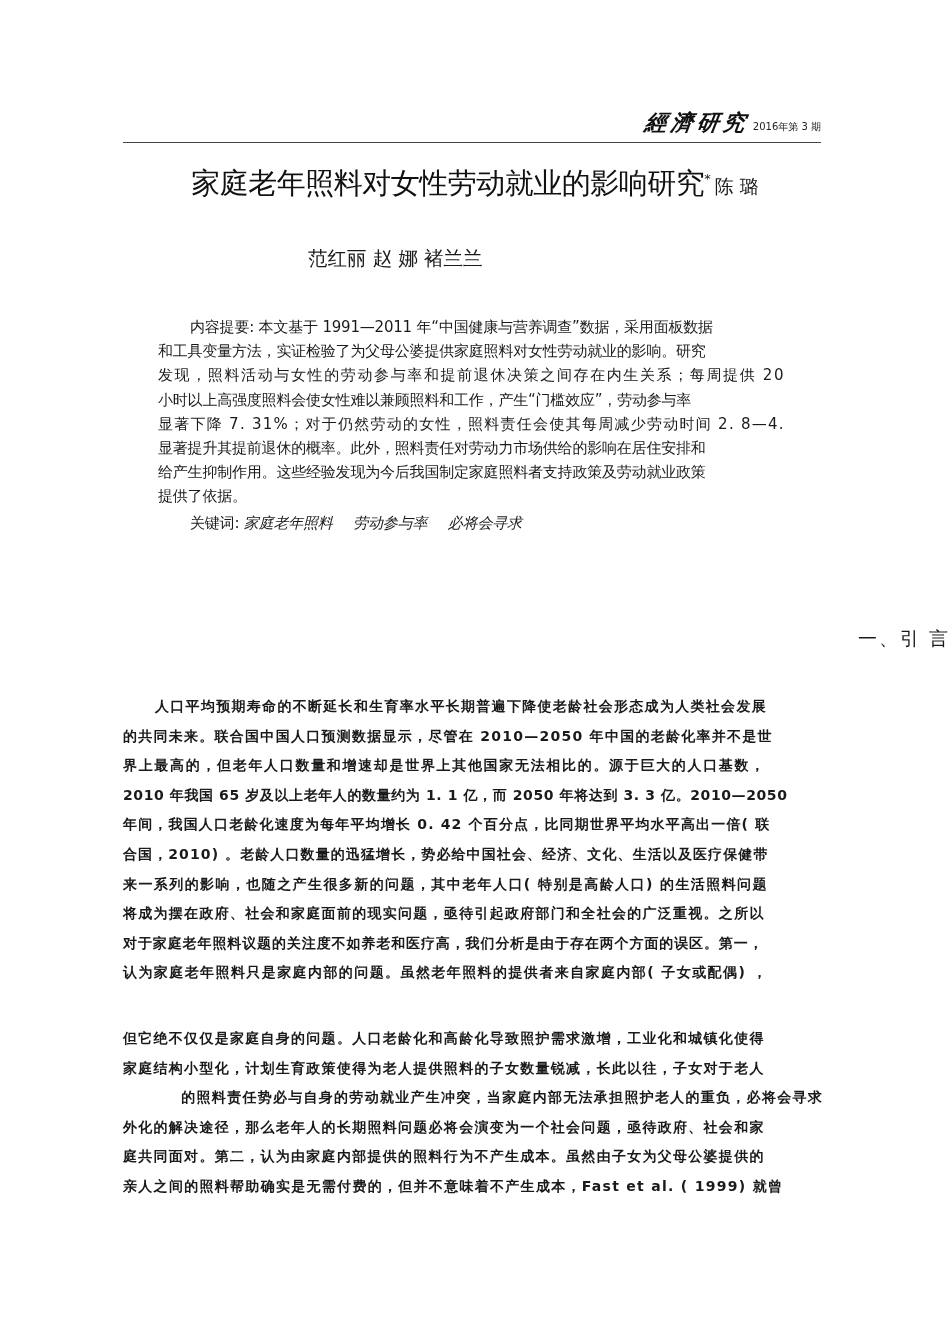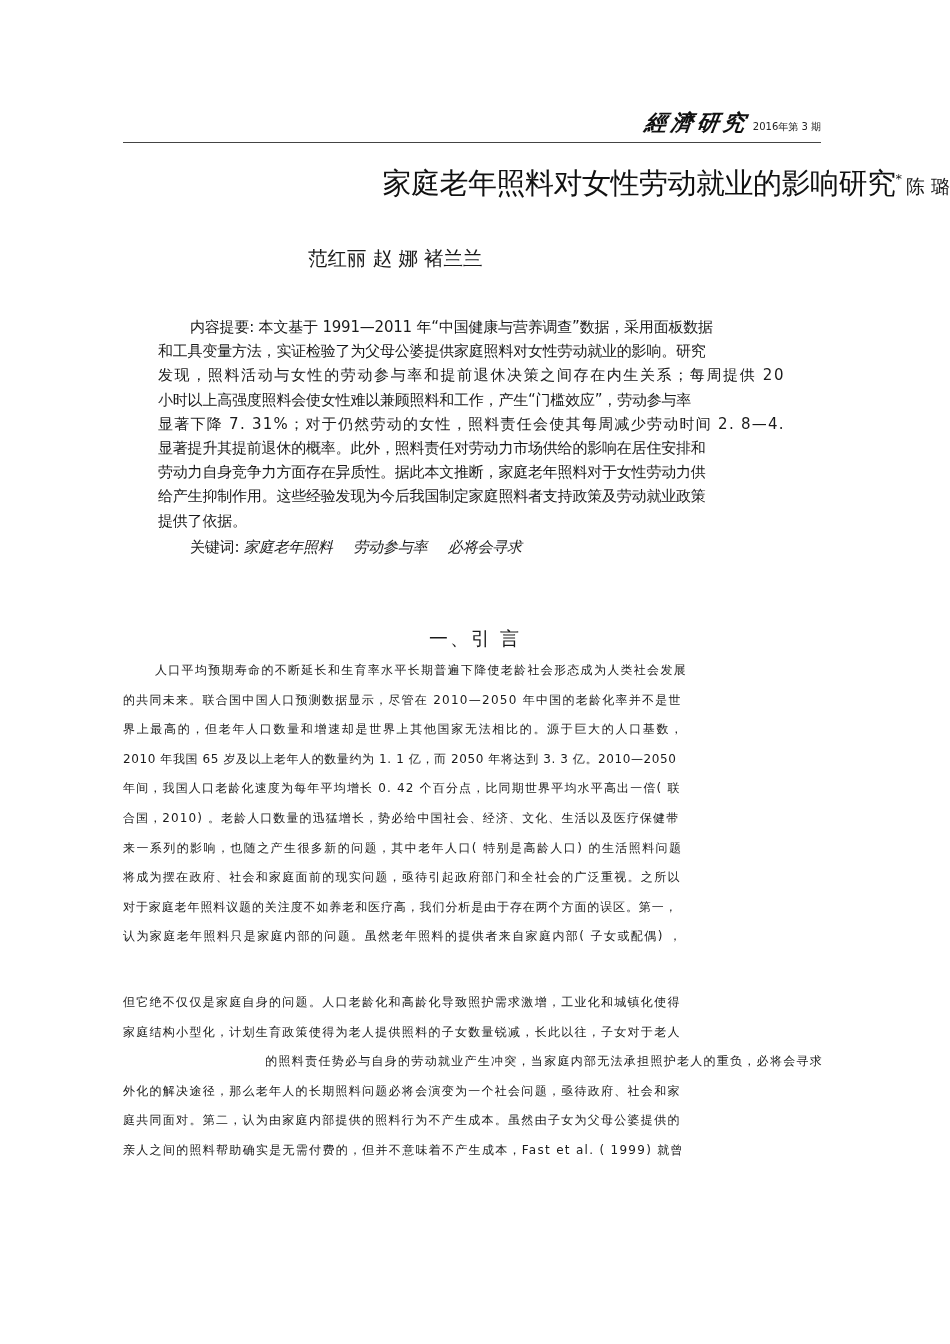--- a/index.html
+++ b/index.html
@@ -15,44 +15,44 @@
     position: absolute; right: 0; bottom: 4px; display: flex; align-items: baseline;
     white-space: nowrap;
   }
   .journal-logo {
     font-family: "DejaVu Serif", "Liberation Serif", serif; font-size: 22px;
     font-weight: bold; font-style: italic; letter-spacing: 4px; color: #111;
     transform: skewX(-8deg); margin-right: 4px;
   }
   .journal-issue { font-size: 10px; color: #222; }
   .title-row {
-    position: absolute; left: 0; width: 950px; top: 164px; text-align: right;
+    position: absolute; left: 0; width: 950px; top: 164px; text-align: center;
     white-space: nowrap;
   }
   .title { font-size: 29px; color: #111; letter-spacing: -0.5px; }
   .title-star { font-size: 13px; vertical-align: super; position: relative; top: -4px; }
   .author-inline { font-size: 19px; margin-left: 4px; }
   .authors {
     position: absolute; left: 308px; top: 245px; font-size: 19.5px; white-space: nowrap;
   }
   .abstract {
     position: absolute; left: 158px; top: 315px; width: 638px;
     font-size: 15px; line-height: 24.2px; text-align: justify; letter-spacing: -0.2px;
   }
   .abstract .line { white-space: nowrap; display: block; }
   .indent { padding-left: 32px; }
   .keywords { margin-top: 2px; padding-left: 32px; white-space: nowrap; }
   .kw { margin-right: 16px; font-style: italic; }
   .section-title {
-    position: absolute; left: 0; width: 950px; top: 626px; text-align: center;
+    position: absolute; left: 0; width: 950px; top: 626px; text-align: right;
     font-size: 19px; letter-spacing: 2px;
   }
   .body-text {
-    position: absolute; left: 123px; top: 656px; width: 700px;
-    font-size: 12px; line-height: 29.6px; letter-spacing: -0.15px;
+    position: absolute; left: 123px; top: 692px; width: 700px;
+    font-size: 14px; line-height: 29.6px; letter-spacing: -0.15px; font-weight: bold;
   }
   .body-text .line { white-space: nowrap; display: block; }
 </style>
 </head>
 <body>
 
 <div class="header">
   <div class="journal">
     <span class="journal-logo">經濟研究</span>
     <span class="journal-issue">2016年第 3 期</span>
@@ -65,21 +65,20 @@
 
 <div class="authors">范红丽 赵 娜 褚兰兰</div>
 
 <div class="abstract">
   <span class="line indent" style="display: block;">内容提要: 本文基于 1991—2011 年“中国健康与营养调查”数据，采用面板数据</span>
   <span class="line" style="display: block;">和工具变量方法，实证检验了为父母公婆提供家庭照料对女性劳动就业的影响。研究</span>
   <span class="line" style="display: block; letter-spacing: 1.62051px;">发现，照料活动与女性的劳动参与率和提前退休决策之间存在内生关系；每周提供 20</span>
   <span class="line" style="display: block;">小时以上高强度照料会使女性难以兼顾照料和工作，产生“门槛效应”，劳动参与率</span>
   <span class="line" style="display: block; letter-spacing: 1.26667px;">显著下降 7. 31%；对于仍然劳动的女性，照料责任会使其每周减少劳动时间 2. 8—4.</span>
   <span class="line" style="display: block;">显著提升其提前退休的概率。此外，照料责任对劳动力市场供给的影响在居住安排和</span>
-  <span class="line" style="display: block;">劳动力自身竞争力方面存在异质性。据此本文推断，家庭老年照料对于女性劳动力供</span>
   <span class="line" style="display: block;">给产生抑制作用。这些经验发现为今后我国制定家庭照料者支持政策及劳动就业政策</span>
   <span class="line">提供了依据。</span>
   <div class="keywords">
     <span>关键词:</span>
     <span class="kw">家庭老年照料</span>
     <span class="kw">劳动参与率</span>
     <span class="kw">必将会寻求</span>
   </div>
 </div>
 

